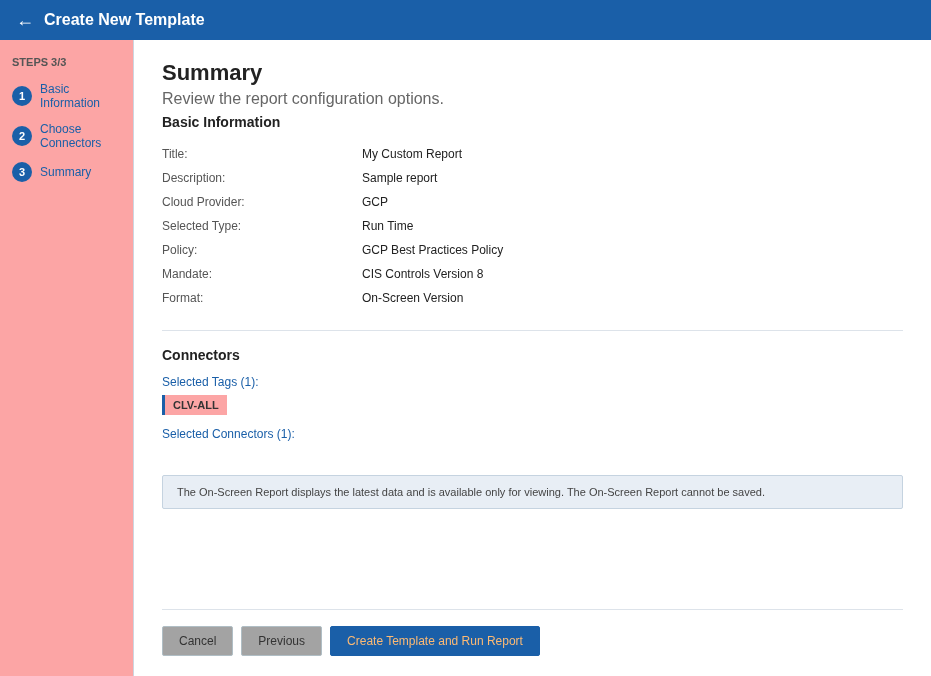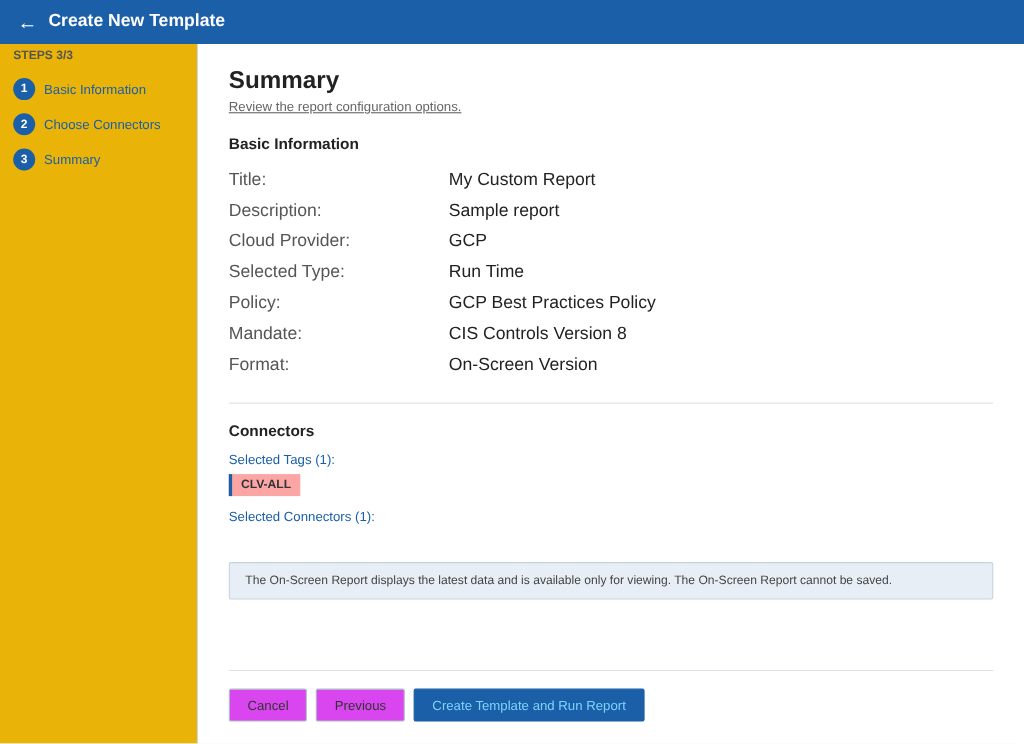--- a/index.html
+++ b/index.html
@@ -24,23 +24,23 @@
       font-weight: bold;
       color: white;
     }
 
     .main-container {
       display: flex;
       height: calc(676px - 40px);
     }
 
     .sidebar {
-      width: 180px;
-      background: #eab308;
-      padding: 5px 12px;
+      width: 134px;
+      background: #fca5a5;
+      padding: 16px 12px;
       flex-shrink: 0;
       border-right: 1px solid #ccd6e0;
     }
     .steps-label {
       font-size: 11px;
       font-weight: bold;
       color: #555;
       margin-bottom: 14px;
       text-transform: uppercase;
     }
@@ -81,41 +81,40 @@
       flex-direction: column;
     }
 
     .page-title {
       font-size: 22px;
       font-weight: bold;
       color: #222;
       margin-bottom: 4px;
     }
     .page-subtitle {
-      font-size: 12px;
+      font-size: 16px;
       color: #666;
-      margin-bottom: 18px;
-      text-decoration: underline;
+      margin-bottom: 6px;
     }
 
     .section-title {
       font-size: 14px;
       font-weight: bold;
       color: #222;
       margin-bottom: 12px;
     }
 
     .info-table {
       width: 100%;
       border-collapse: collapse;
       margin-bottom: 4px;
     }
     .info-table tr td {
       padding: 5px 0;
-      font-size: 16px;
+      font-size: 12px;
     }
     .info-table tr td:first-child {
       color: #555;
       width: 200px;
     }
     .info-table tr td:last-child {
       color: #222;
     }
 
     .divider {
@@ -196,26 +195,26 @@
       display: flex;
       gap: 8px;
       align-items: center;
     }
     .btn {
       padding: 7px 16px;
       font-size: 12px;
       border-radius: 2px;
       cursor: pointer;
       border: 1px solid #b0bec5;
-      background: #d946ef;
+      background: #a3a3a3;
       color: #333;
     }
     .btn-primary {
       background: #1a5fa8;
-      color: #7dd3fc;
+      color: #fdba74;
       border: 1px solid #1a5fa8;
     }
   </style>
 </head>
 <body>
 
 <div class="header">
   <span class="header-back-icon">←</span>
   <span class="header-title">Create New Template</span>
 </div>

